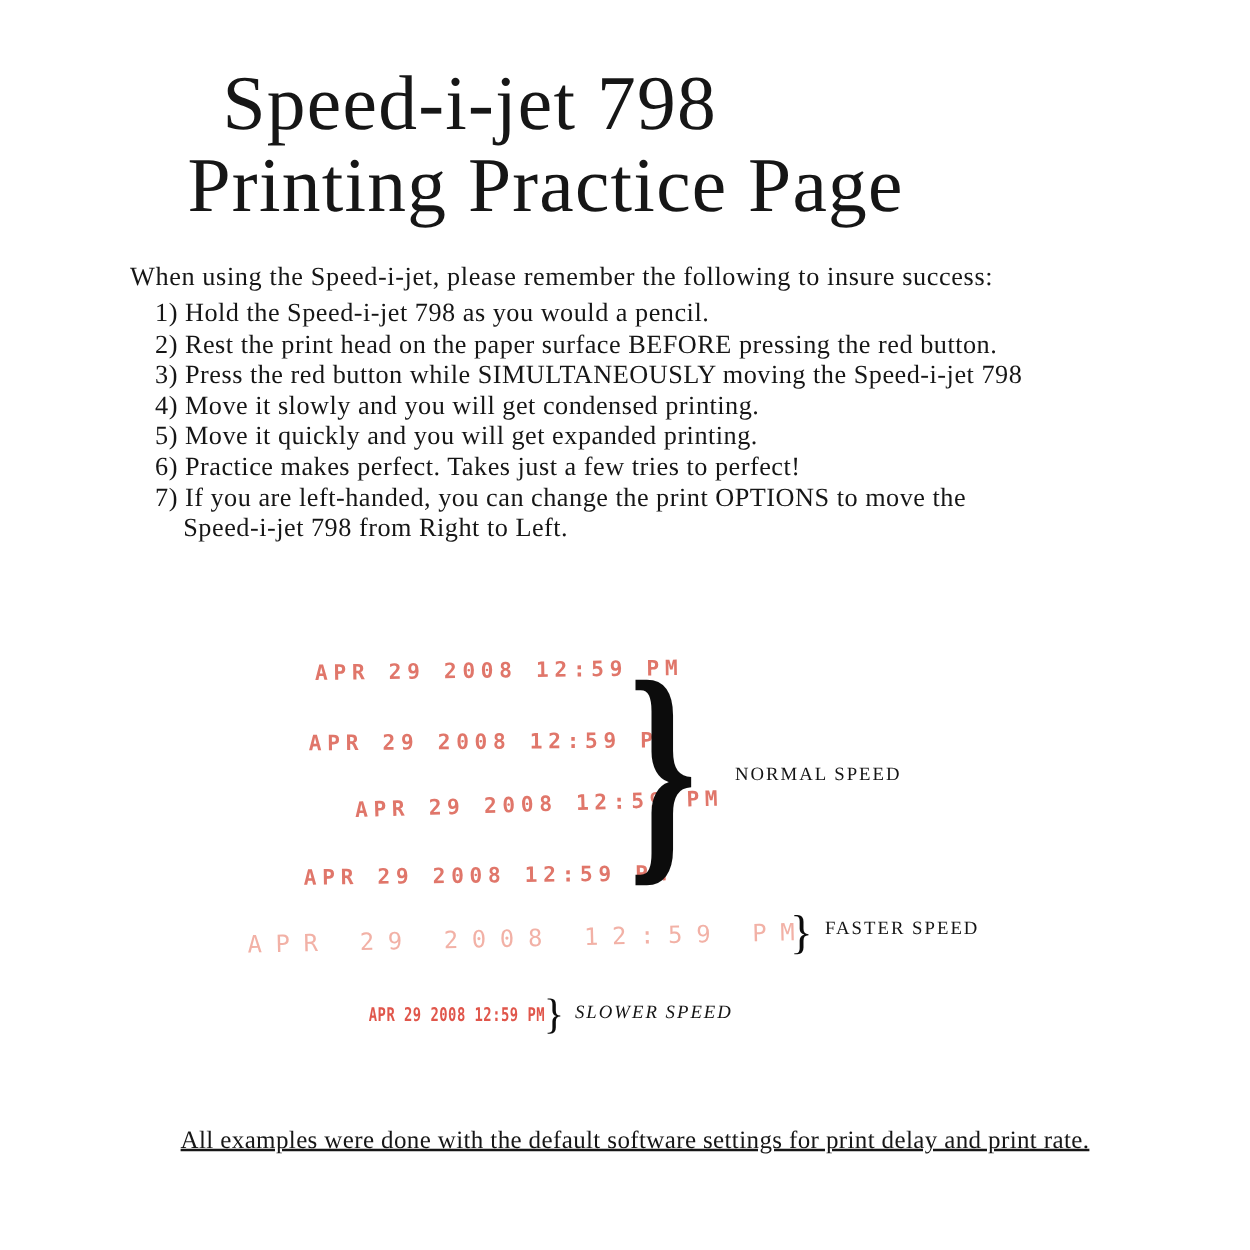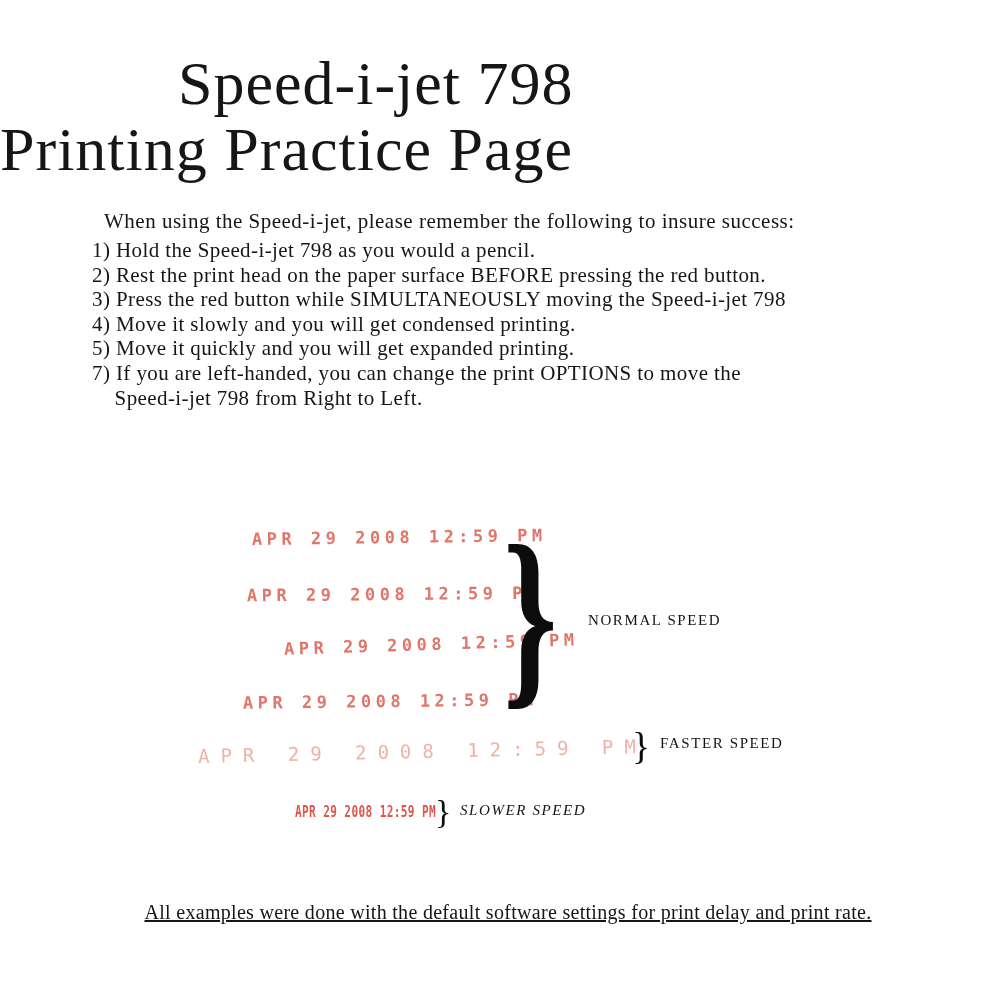--- a/index.html
+++ b/index.html
@@ -4,31 +4,31 @@
 <style>
   html,body { margin:0; padding:0; background:#ffffff; }
   .page {
     position:relative; width:1000px; height:1000px; background:#ffffff;
     font-family:"Liberation Serif", serif; color:#161616; overflow:hidden;
   }
   
   .title { position:absolute; top:50px; left:0; width:100%; margin:0; font-weight:normal; }
   .title-line { display:block; font-size:62px; line-height:66px; letter-spacing:1px; white-space:pre; }
   .title-line-1 { margin-left:178px; }
-  .title-line-2 { }
+  .title-line-2 { margin-left:150px; }
   
   .intro {
     position:absolute; left:92px; top:197px; margin:12px;
     font-size:21px; letter-spacing:0.5px; white-space:pre;
   }
   .instructions {
     position:absolute; left:92px; top:238px;
     font-size:21px; line-height:24.6px; letter-spacing:0.4px;
   }
-  .iline { white-space:pre-wrap; }
+  .iline { white-space:pre-wrap;margin-left:32px; }
   
   .stamp {
     position:absolute; font-family:"DejaVu Sans Mono", monospace;
     white-space:nowrap; font-weight:bold;
   }
   .stamp-normal { font-size:17px; letter-spacing:4.5px; color:var(--ink-normal, #e0766a); }
   .stamp-n1 { left:252px; top:527px; transform:rotate(-0.8deg); }
   .stamp-n2 { left:247px; top:584px; transform:rotate(-0.5deg); }
   .stamp-n3 { left:284px; top:634px; transform:rotate(-1.8deg); }
   .stamp-n4 { left:243px; top:691px; transform:rotate(-0.7deg); }
@@ -78,20 +78,21 @@
   </h1>
 
   <p class="intro">When using the Speed-i-jet, please remember the following to insure success:</p>
 
   <div class="instructions">
     <div class="iline">1) Hold the Speed-i-jet 798 as you would a pencil.</div>
     <div class="iline">2) Rest the print head on the paper surface BEFORE pressing the red button.</div>
     <div class="iline">3) Press the red button while SIMULTANEOUSLY moving the Speed-i-jet 798</div>
     <div class="iline">4) Move it slowly and you will get condensed printing.</div>
     <div class="iline">5) Move it quickly and you will get expanded printing.</div>
+    <div class="iline">6) Practice makes perfect. Takes just a few tries to perfect!</div>
     <div class="iline">7) If you are left-handed, you can change the print OPTIONS to move the</div>
     <div class="iline">    Speed-i-jet 798 from Right to Left.</div>
   </div>
 
   <div>
 
     <div class="stamp stamp-normal stamp-n1">APR 29 2008 12:59 PM</div>
     <div class="stamp stamp-normal stamp-n2">APR 29 2008 12:59 PM</div>
     <div class="stamp stamp-normal stamp-n3">APR 29 2008 12:59 PM</div>
     <div class="stamp stamp-normal stamp-n4">APR 29 2008 12:59 PM</div>

